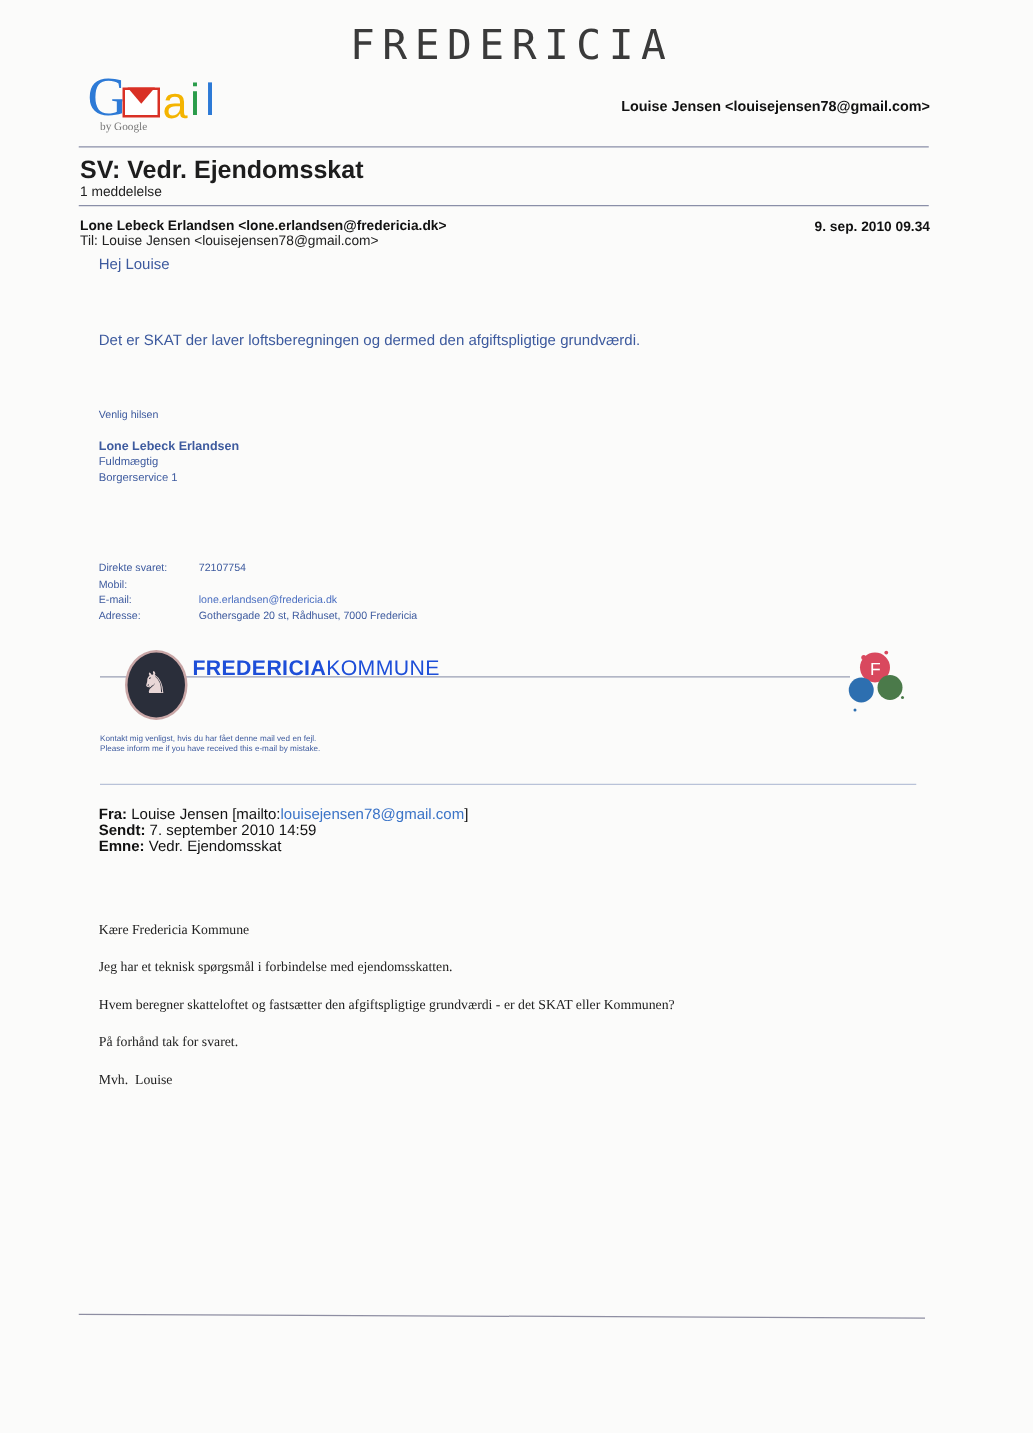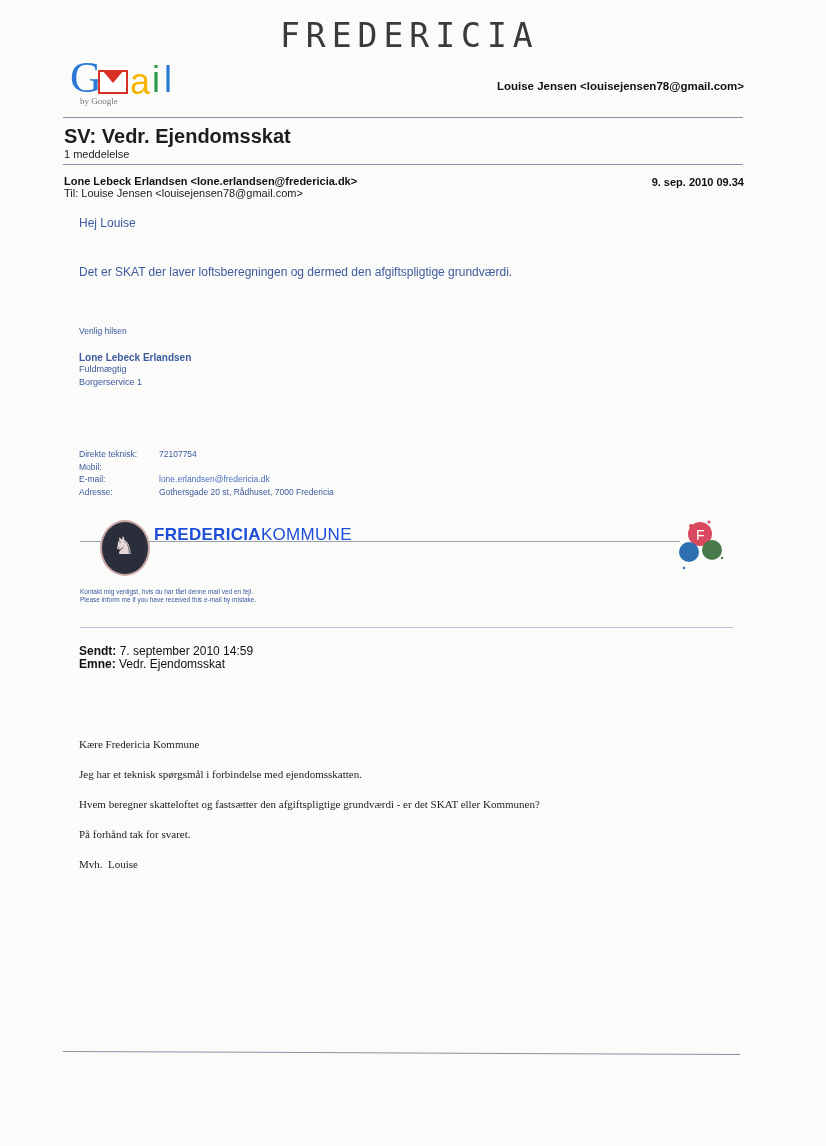--- a/index.html
+++ b/index.html
@@ -20,21 +20,21 @@
   .gmail-logo .l { position:absolute; left:94px; top:6px; font-size:36px; color:#2d7ad6; line-height:36px; }
   .gmail-logo .by { position:absolute; left:10px; top:40px; font-size:9px; color:#777; font-family:"Liberation Serif", serif; }
   .account { right: 82px; top: 80px; font-size: 11.5px; font-weight: bold; color: #111; padding-left: 20px; }
   .rule { left: 63px; width: 680px; height: 1px; background: #8a8fa8; }
   .subject { left: 64px; top: 125px; font-size: 20px; font-weight: bold; color: #1d1d1d; }
   .count { left: 64px; top: 148px; font-size: 11px; color: #222; }
   .from { left: 64px; top: 175px; font-size: 11px; font-weight: bold; color: #111; }
   .to { left: 64px; top: 187px; font-size: 11px; color: #222; }
   .date { right: 82px; top: 176px; font-size: 11px; font-weight: bold; color: #111; }
   .blue { color: #3d5a9e; }
-  .greeting { left: 79px; top: 216px; font-size: 12px; }
+  .greeting { left: 79px; top: 204px; font-size: 12px; }
   .bodytext { left: 79px; top: 265px; font-size: 12px; }
   .small { font-size: 8.5px; }
   .venlig { left: 79px; top: 326px; }
   .signame { left: 79px; top: 352px; font-weight: bold; font-size: 10px; }
   .sigtitle { left: 79px; top: 364px; font-size: 9px; }
   .sigdept { left: 79px; top: 377px; font-size: 9px; text-align: right; }
   .contact { left: 79px; top: 448px; font-size: 8.5px; line-height: 12.5px; }
   .contact table { border-collapse: collapse; }
   .contact td { padding: 0; vertical-align: top; color:#3d5a9e; }
   .contact td.k { width: 80px; }
@@ -84,21 +84,21 @@
 
 <div class="abs venlig blue small">Venlig hilsen</div>
 <div class="abs signame blue">Lone Lebeck Erlandsen</div>
 <div class="abs sigtitle blue">Fuldmægtig</div>
 <div class="abs sigdept blue">Borgerservice 1</div>
 
 <div class="abs contact">
   <table>
     <tbody>
         <tr>
-      <td class="k">Direkte teknisk:</td>
+      <td class="k">Direkte svaret:</td>
       <td>72107754</td>
     </tr>
     <tr>
       <td class="k">Mobil:</td>
       <td></td>
     </tr>
     <tr>
       <td class="k">E-mail:</td>
       <td style="color:#4a6ec0;">lone.erlandsen@fredericia.dk</td>
     </tr>
@@ -128,20 +128,21 @@
   <text x="20" y="26" font-size="14" fill="#fff" font-family="Liberation Sans, sans-serif">F</text>
 </svg>
 
 <div class="abs disclaimer blue">
   <div>Kontakt mig venligst, hvis du har fået denne mail ved en fejl.</div>
   <div>Please inform me if you have received this e-mail by mistake.</div>
 </div>
 <div class="abs rule2"></div>
 
 <div class="abs orig">
+  <div><b>Fra:</b><span> Louise Jensen [mailto:</span><span class="link">louisejensen78@gmail.com</span><span>]</span></div>
   <div><b>Sendt:</b><span> 7. september 2010 14:59</span></div>
   <div><b>Emne:</b><span> Vedr. Ejendomsskat</span></div>
 </div>
 
 <div class="abs serif" style="top:738px;">Kære Fredericia Kommune</div>
 <div class="abs serif" style="top:768px;">Jeg har et teknisk spørgsmål i forbindelse med ejendomsskatten.</div>
 <div class="abs serif" style="top:798px;">Hvem beregner skatteloftet og fastsætter den afgiftspligtige grundværdi - er det SKAT eller Kommunen?</div>
 <div class="abs serif" style="top:828px;">På forhånd tak for svaret.</div>
 <div class="abs serif" style="top:858px; white-space:pre;">Mvh.  Louise</div>
 

